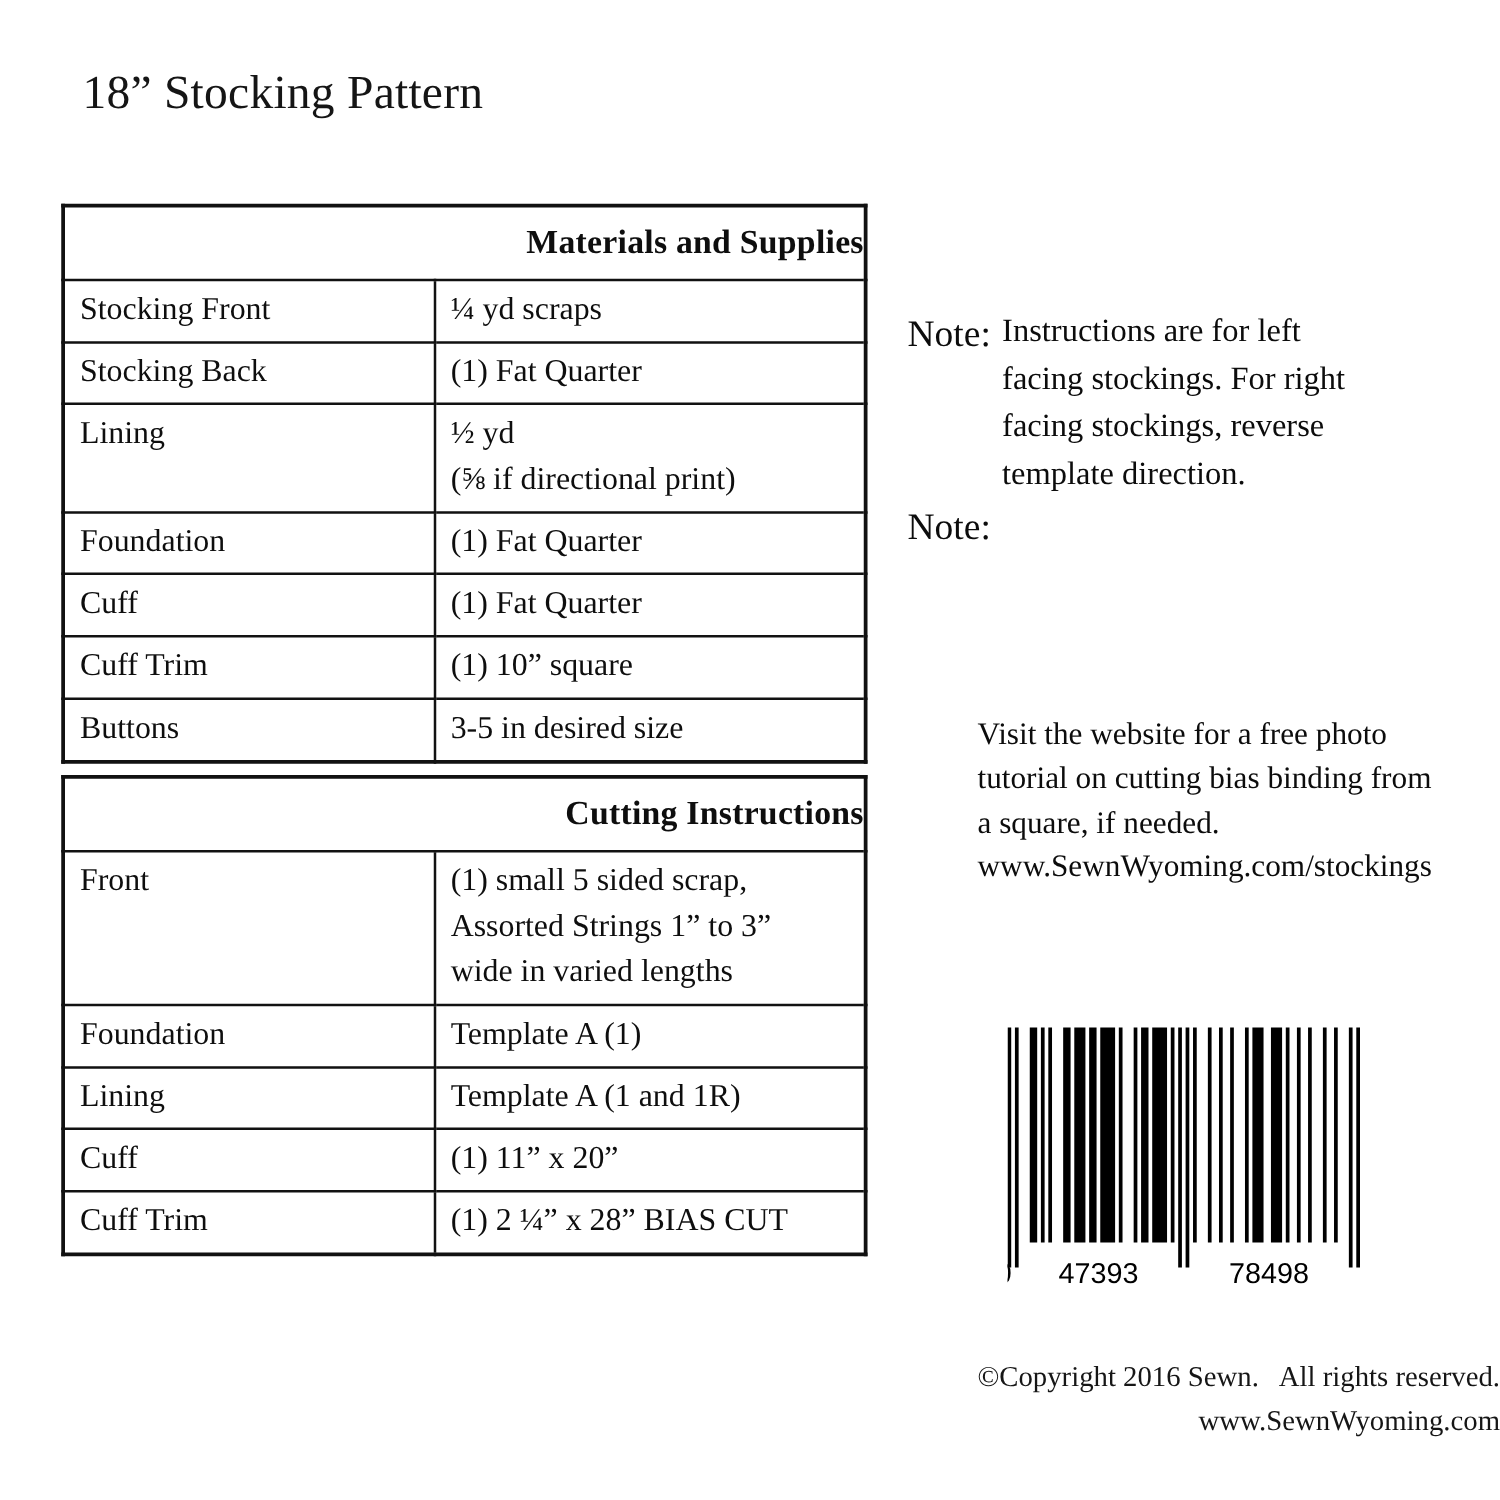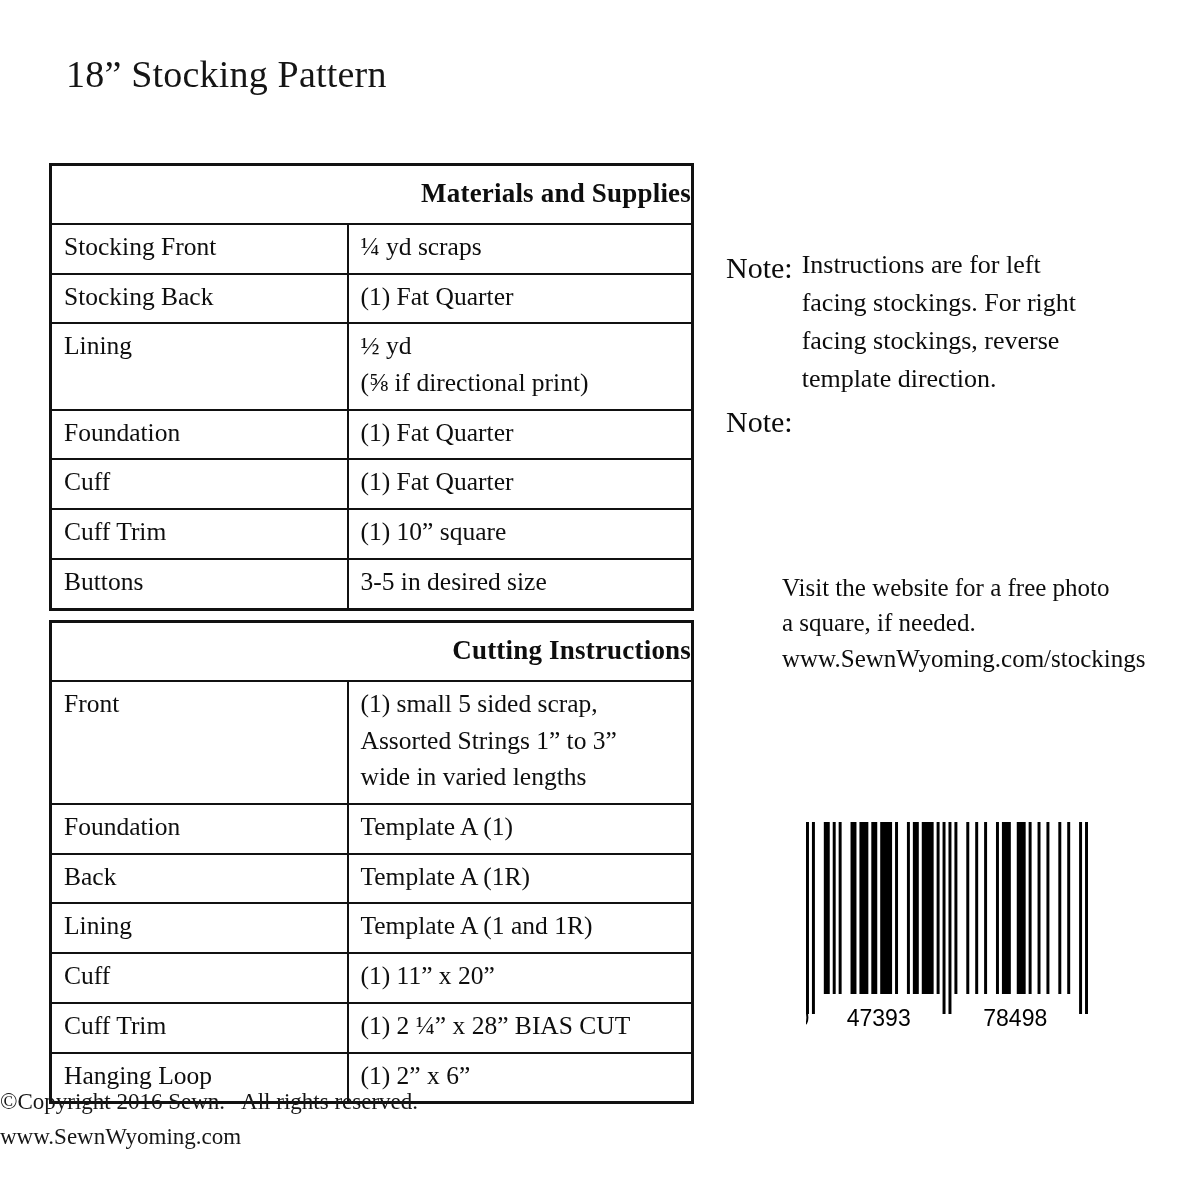--- a/index.html
+++ b/index.html
@@ -110,21 +110,21 @@
     width: 282px;
   }
   .barcode-svg { display: block; }
 
   
   .footer-block {
     position: absolute;
     left: 0;
     top: 1084px;
     width: 1200px;
-    text-align: left;
+    text-align: right;
     font-size: 23px;
     line-height: 1.54;
     color: #161616;
   }
   .footer-line { display: block; white-space: pre; }
 </style>
 </head>
 <body>
 
 <div class="page-title">18” Stocking Pattern</div>
@@ -205,47 +205,35 @@
           <span class="cell-line">wide in varied lengths</span>
         </td>
       </tr>
       <tr>
         <td>Foundation</td>
         <td>
           <span class="cell-line">Template A (1)</span>
         </td>
       </tr>
       <tr>
-        <td>Back</td>
-        <td>
-          <span class="cell-line">Template A (1R)</span>
-        </td>
-      </tr>
-      <tr>
         <td>Lining</td>
         <td>
           <span class="cell-line">Template A (1 and 1R)</span>
         </td>
       </tr>
       <tr>
         <td>Cuff</td>
         <td>
           <span class="cell-line">(1) 11” x 20”</span>
         </td>
       </tr>
       <tr>
         <td>Cuff Trim</td>
         <td>
           <span class="cell-line">(1) 2 ¼” x 28” BIAS CUT</span>
-        </td>
-      </tr>
-      <tr>
-        <td>Hanging Loop</td>
-        <td>
-          <span class="cell-line">(1) 2” x 6”</span>
         </td>
       </tr>
     </tbody>
 </table>
 
 <div class="notes-block">
     <div class="note-row">
       <div class="note-tag">Note:</div>
       <div class="note-body">
         <span class="cell-line">Instructions are for left</span>
@@ -254,20 +242,21 @@
         <span class="cell-line">template direction.</span>
       </div>
     </div>
     <div class="note-row">
       <div class="note-tag">Note:</div>
     </div>
   </div>
 
 <div class="tutorial-block">
     <span class="cell-line">Visit the website for a free photo</span>
+    <span class="cell-line">tutorial on cutting bias binding from</span>
     <span class="cell-line">a square, if needed.</span>
     <span class="cell-line">www.SewnWyoming.com/stockings</span>
   </div>
 
 <div class="barcode-block">
   <svg class="barcode-svg" width="282" height="212" viewBox="0 0 282 212" xmlns="http://www.w3.org/2000/svg">
       <rect x="0.00" y="4" width="2.97" height="192.00" fill="#000000"></rect>
       <rect x="5.94" y="4" width="2.97" height="192.00" fill="#000000"></rect>
       <rect x="17.81" y="4" width="5.94" height="172.00" fill="#000000"></rect>
       <rect x="26.72" y="4" width="2.97" height="172.00" fill="#000000"></rect>

